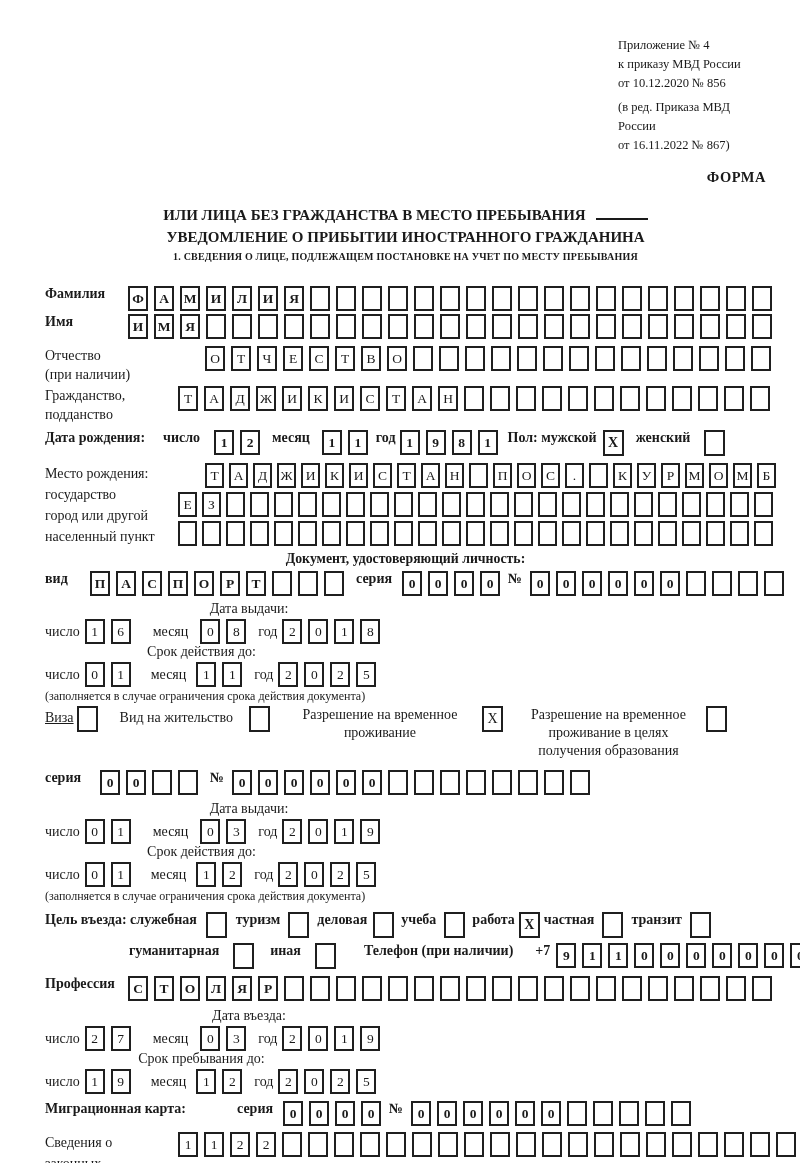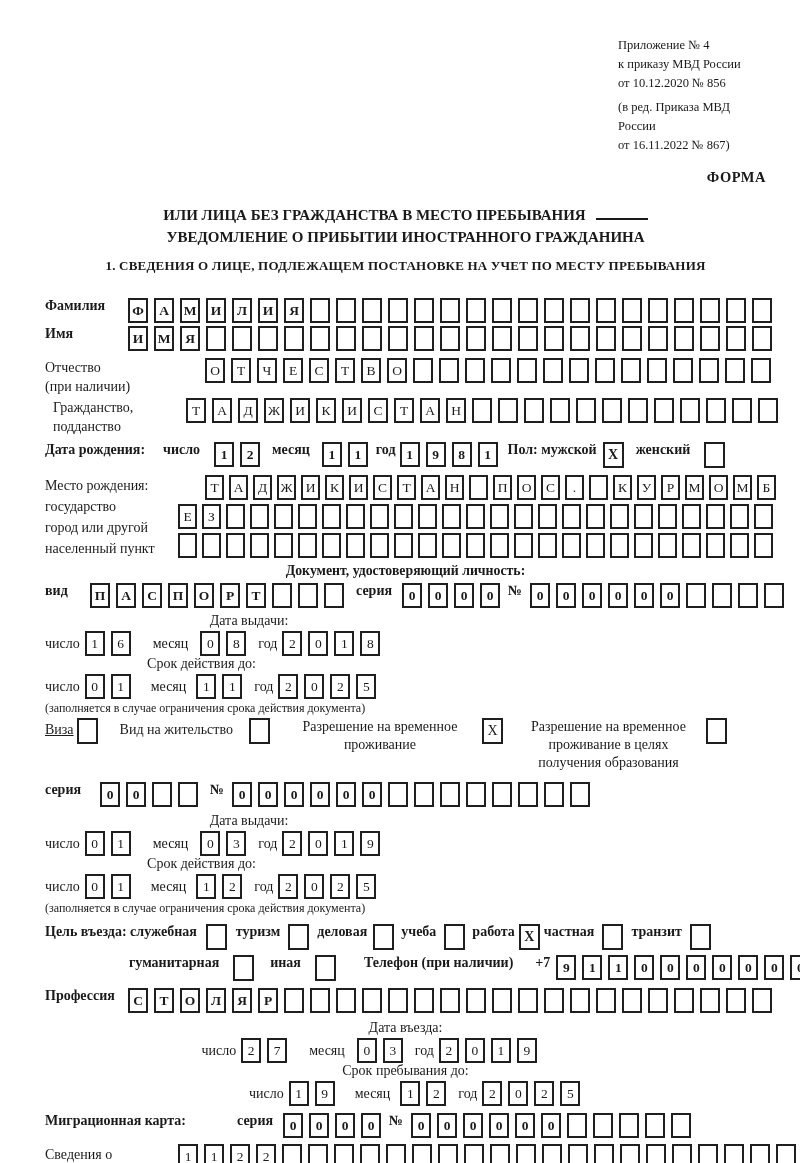--- a/index.html
+++ b/index.html
@@ -23,21 +23,21 @@
     font-size:14px; background:#fff; vertical-align:middle;
   }
   .row { display:flex; align-items:flex-start;font-weight:bold; }
   .row-top { display:flex; align-items:flex-start; }
   .lbl { flex:none; }
   .ref-block { margin-left:573px; font-size:12.5px; line-height:19px; }
   .ref-gap { height:5px; }
   .forma { text-align:right; font-weight:bold; font-size:14.5px; margin-top:14px; letter-spacing:.5px; }
   .title { text-align:center; font-weight:bold; font-size:15px; line-height:22px; margin-top:18px; }
   .blank-line { display:inline-block; width:52px; border-bottom:2px solid #1a1a1a; margin-left:10px; }
-  .section-title { text-align:center; font-weight:bold; font-size:13px; margin-top:10px; letter-spacing:.2px; }
+  .section-title { text-align:center; font-weight:bold; font-size:10px; margin-top:3px; letter-spacing:.2px; }
   .center-bold { text-align:center; font-weight:bold; font-size:13.8px; }
   .date-grid { display:flex;flex-direction:column; }
   .date-col1 { width:408px; }
   .date-col2 { width:313px; }
   .date-head { text-align:center; font-size:14px; margin-bottom:2px; }
   .date-row { display:flex; align-items:center; }
   .date-row .cells { margin-right:4px; }
   .note-right { text-align:left; font-size:12px; margin-top:2px; }
   .opt-label-multi { text-align:center; line-height:18px; }
 </style>
@@ -152,21 +152,21 @@
         <span class="cell"></span>
         <span class="cell"></span>
         <span class="cell"></span>
         <span class="cell"></span>
         <span class="cell"></span>
         <span class="cell"></span>
         <span class="cell"></span>
       </div>
   </div>
 
-  <div class="row-top" style="margin-top:2px;margin-left:8px;">
+  <div class="row-top" style="margin-top:2px;">
     <div class="lbl" style="width:133px; line-height:19px;">
       <div>Гражданство,</div>
       <div>подданство</div>
     </div>
     <div class="cells">
         <span class="cell">Т</span>
         <span class="cell">А</span>
         <span class="cell">Д</span>
         <span class="cell">Ж</span>
         <span class="cell">И</span>
@@ -550,21 +550,21 @@
         <span class="cell"></span>
         <span class="cell"></span>
         <span class="cell"></span>
         <span class="cell"></span>
         <span class="cell"></span>
         <span class="cell"></span>
         <span class="cell"></span>
       </div>
   </div>
 
-  <div class="date-grid" style="margin-top:7px;align-items:center;">
+  <div class="date-grid" style="margin-top:7px;">
     <div class="date-col1">
       <div class="date-head">Дата въезда:</div>
       <div class="date-row">
         <span class="lbl" style="margin-right:5px;">число</span>
         <div class="cells">
             <span class="cell">2</span>
             <span class="cell">7</span>
           </div>
         <span class="lbl" style="margin:0 12px;">месяц</span>
         <div class="cells">

